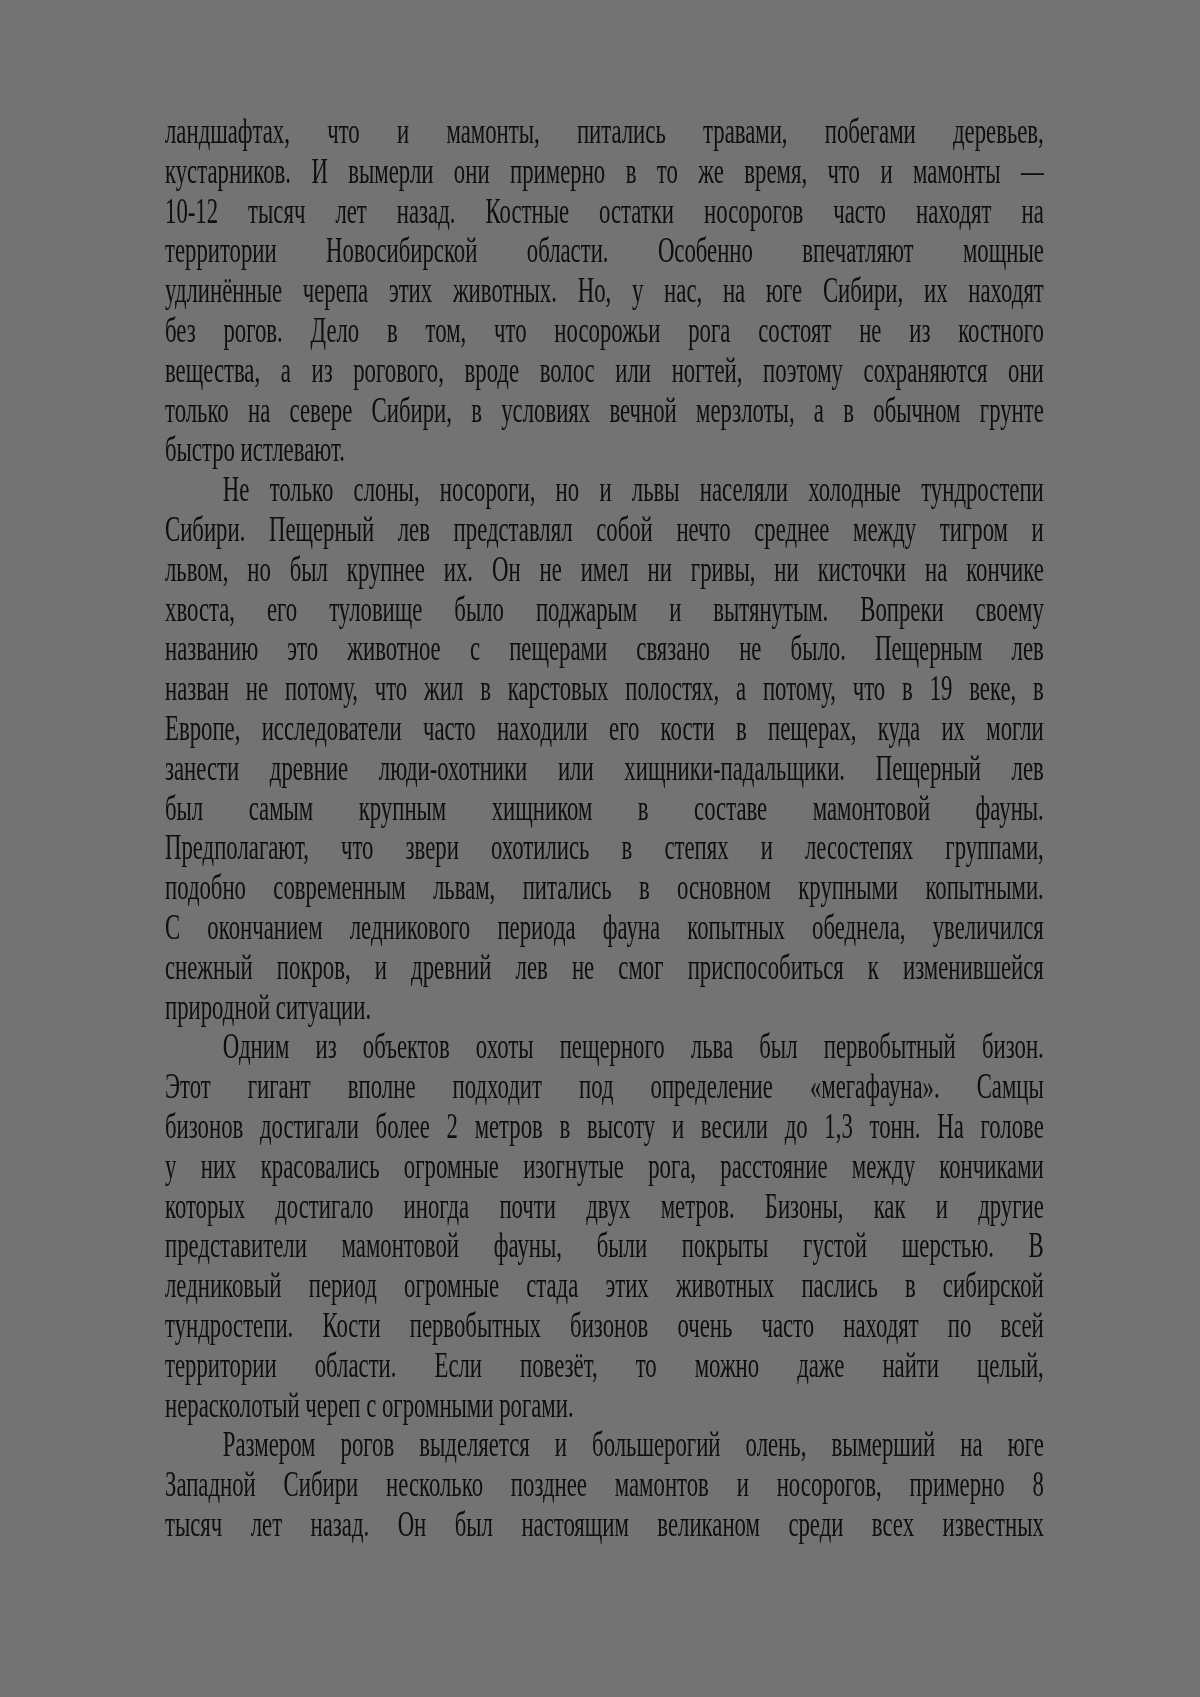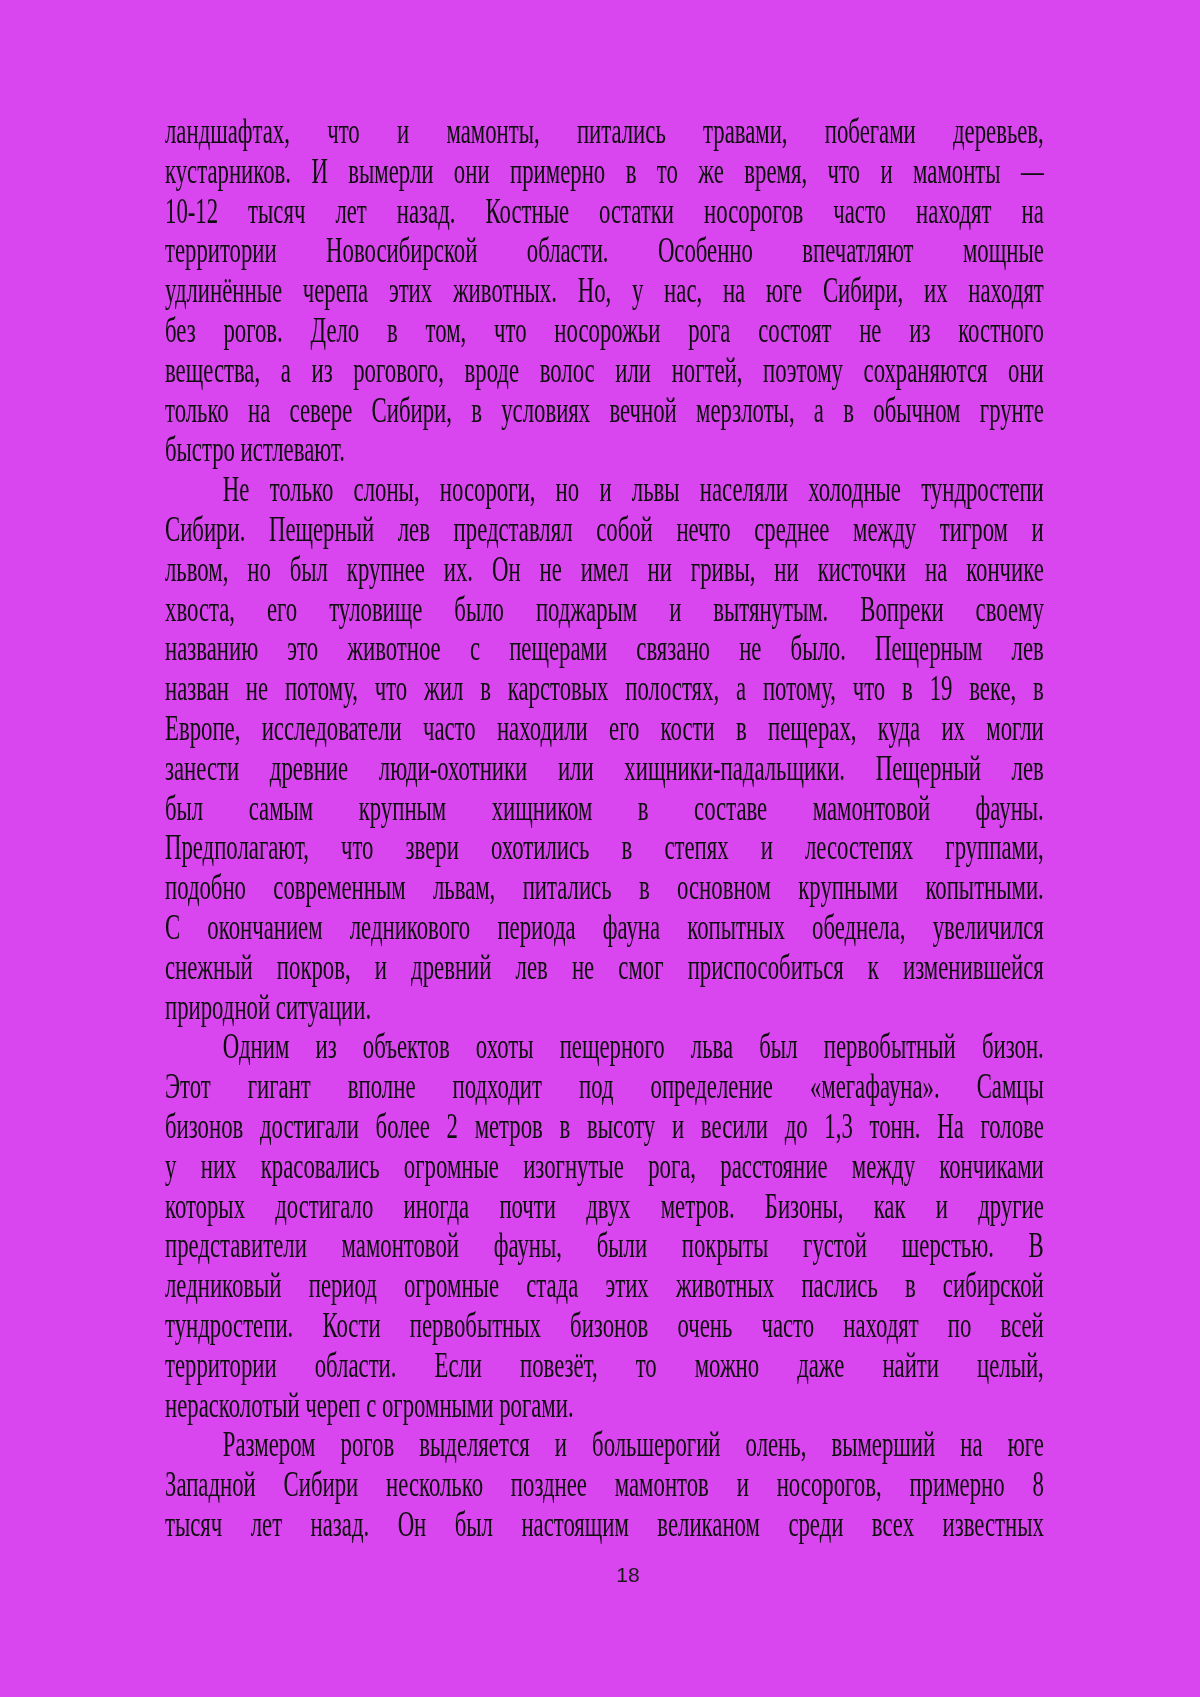--- a/index.html
+++ b/index.html
@@ -4,21 +4,21 @@
 <style>
   html, body {
     margin: 0;
     padding: 0;
     background: #ffffff;
   }
   .page {
     position: relative;
     width: 1200px;
     height: 1697px;
-    background: #d946ef;
+    background: #737373;
     overflow: hidden;
     font-family: "Liberation Serif", "DejaVu Serif", serif;
     color: #0e0e0e;
   }
   
   .text-block {
     position: absolute;
     left: 165px;
     top: 112px;
     width: 1352px;            
@@ -96,14 +96,13 @@
         <div class="line">тундростепи. Кости первобытных бизонов очень часто находят по всей</div>
         <div class="line">территории области. Если повезёт, то можно даже найти целый,</div>
         <div class="line last-line">нерасколотый череп с огромными рогами.</div>
       </div>
       <div class="paragraph">
         <div class="line indented">Размером рогов выделяется и большерогий олень, вымерший на юге</div>
         <div class="line">Западной Сибири несколько позднее мамонтов и носорогов, примерно 8</div>
         <div class="line">тысяч лет назад. Он был настоящим великаном среди всех известных</div>
       </div>
     </div>
-  <div class="page-number">18</div>
 </div>
 
 </body></html>

